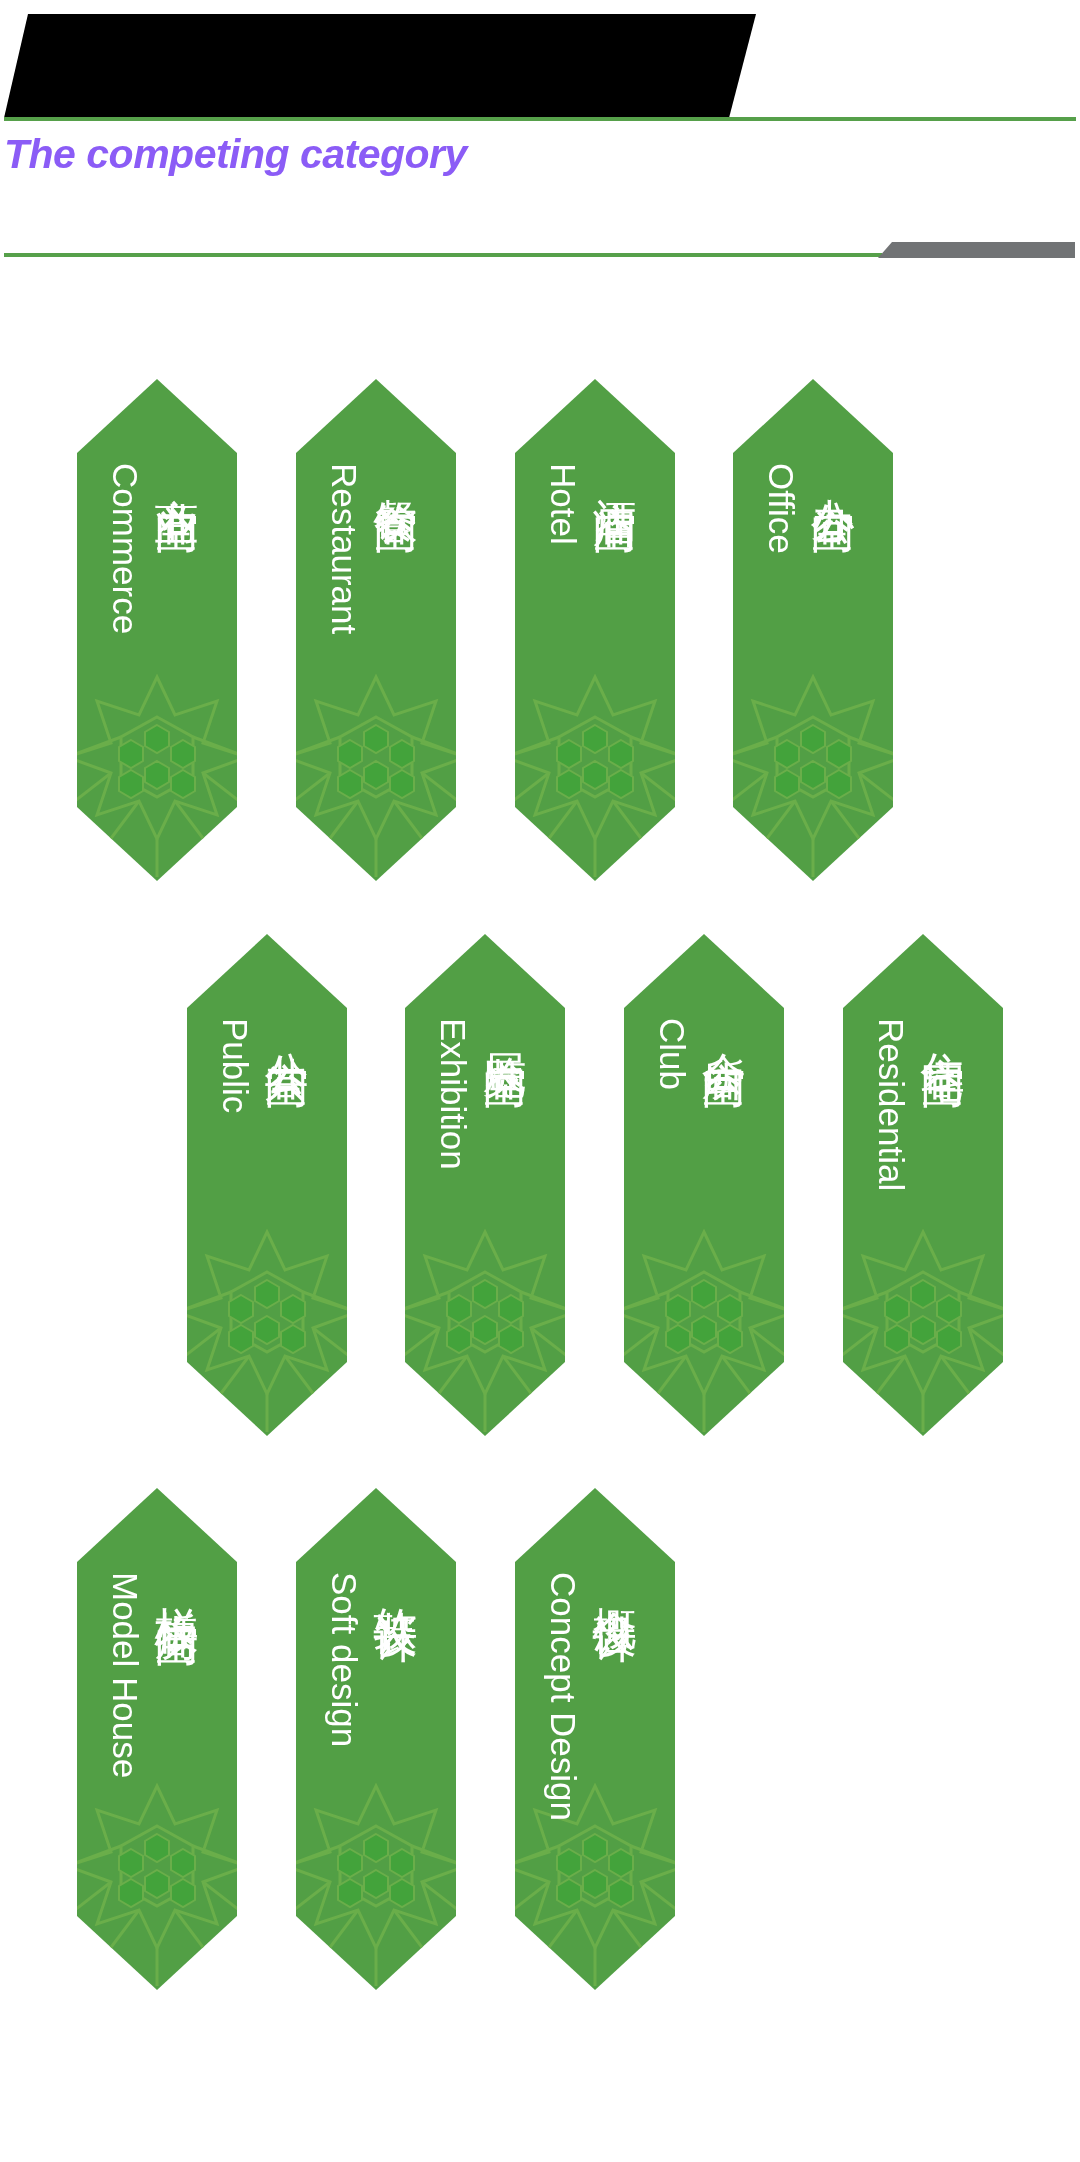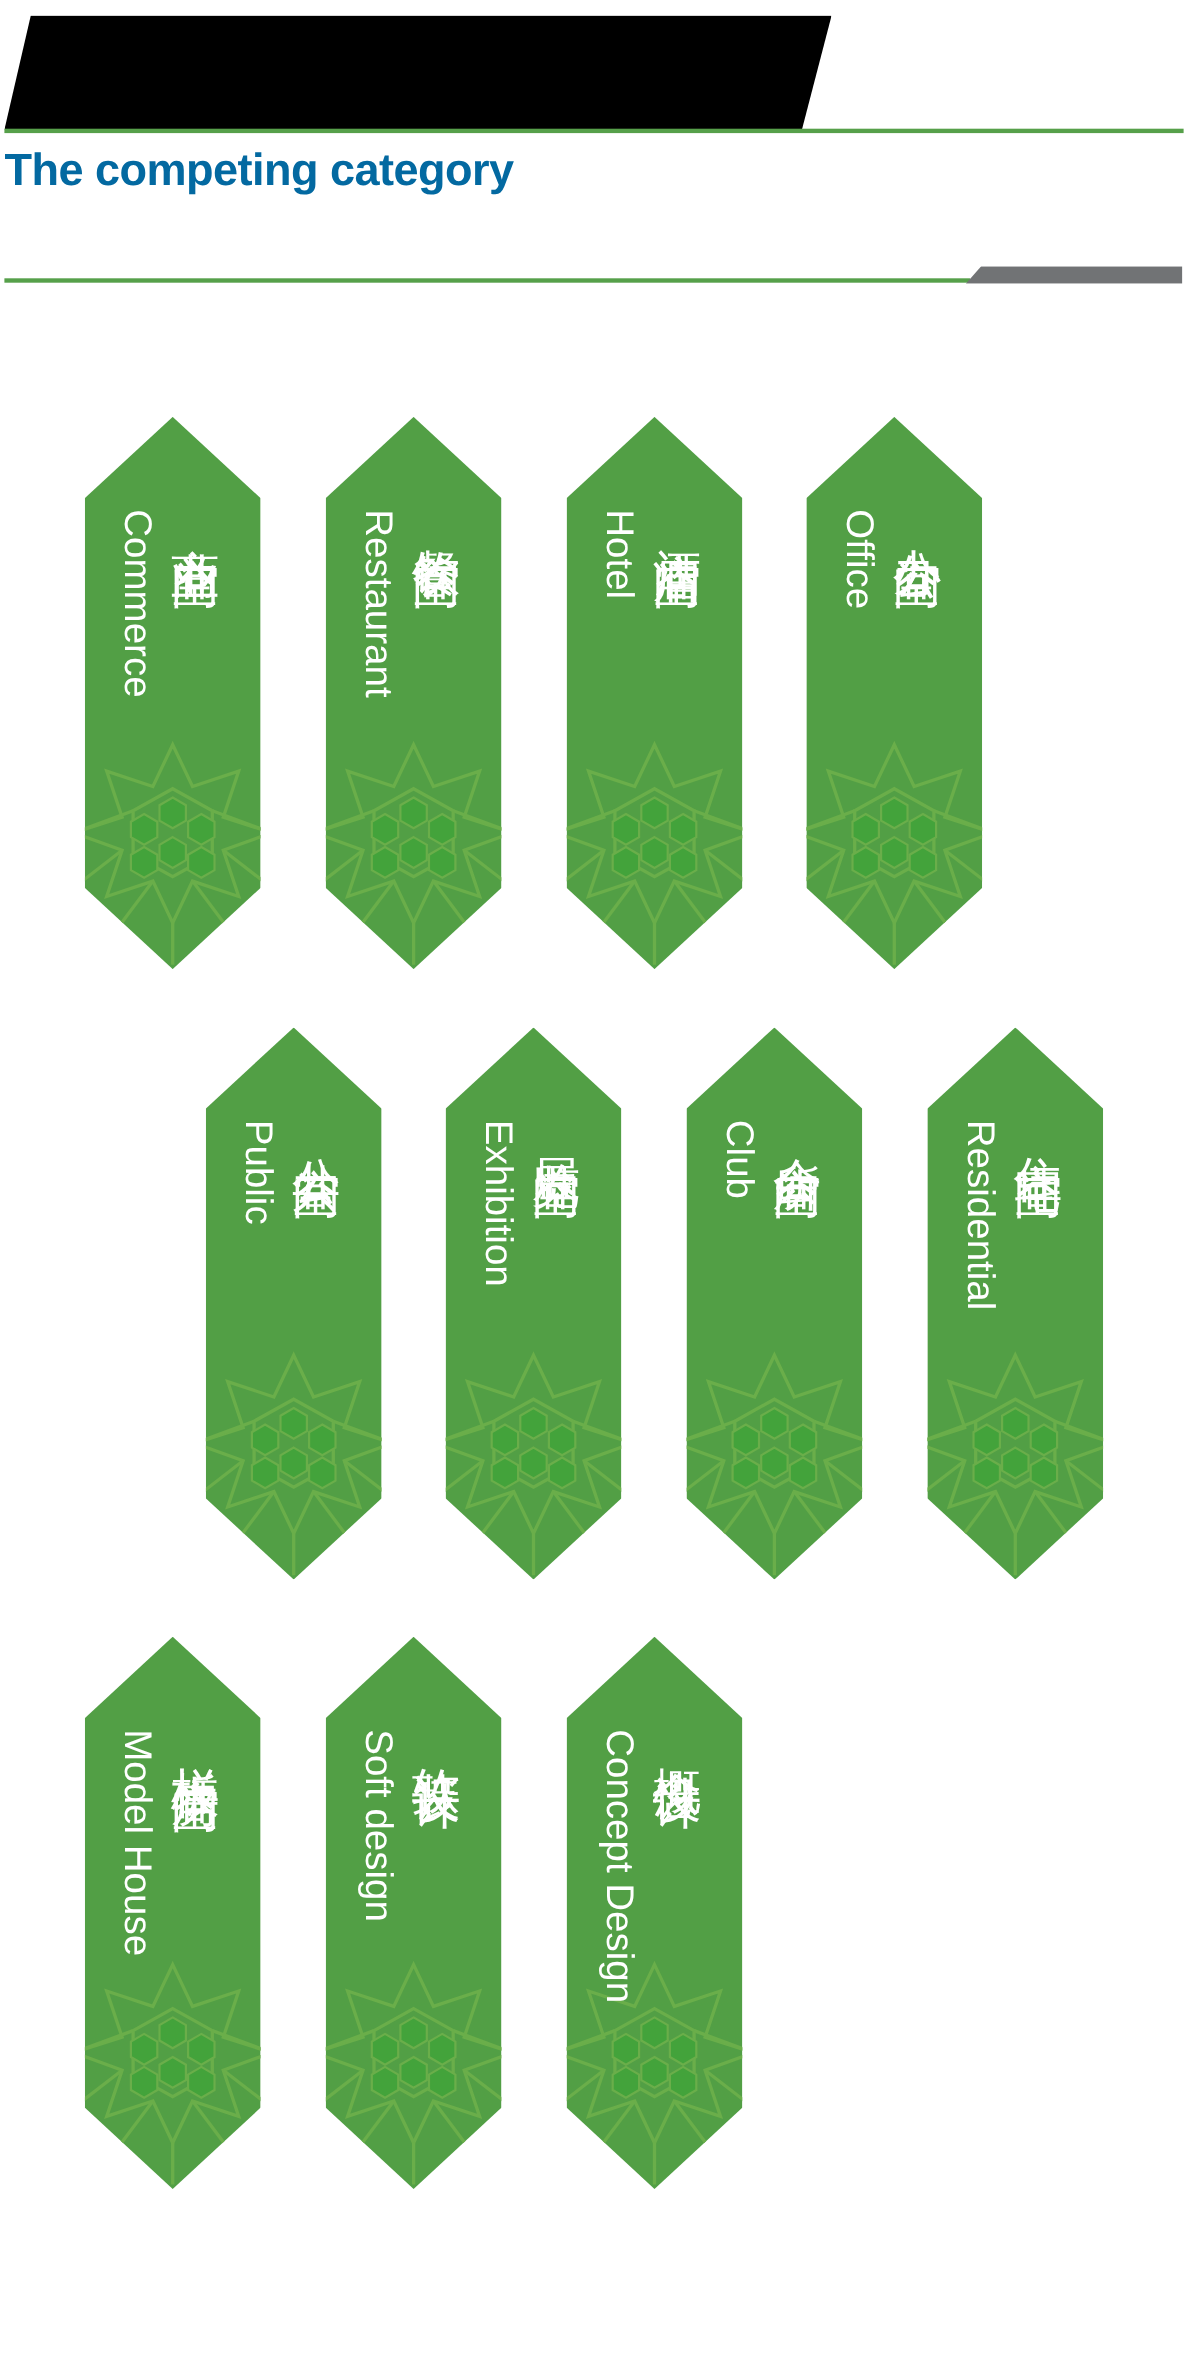--- a/index.html
+++ b/index.html
@@ -6,22 +6,22 @@
   body { width: 1080px; height: 2162px; position: relative; overflow: hidden;
          font-family: "DejaVu Sans", "Liberation Sans", sans-serif; }
 
   
   .banner { position: absolute; left: 4px; top: 14px; width: 752px; height: 104px;
             background: #000; clip-path: polygon(24px 0, 752px 0, 725px 104px, 0 104px); }
   .banner-title { position: absolute; left: 32px; top: 28px; color: #000000;
                   font-size: 56px; font-weight: bold; font-style: italic; letter-spacing: 2px;
                   line-height: 64px; font-family: Liberation Sans, sans-serif; }
   .line-top { position: absolute; left: 4px; top: 117px; width: 1072px; height: 4px; background: #56a04a; }
-  .subtitle { position: absolute; left: 4px; top: 128px; color: #0369a1; font-size: 41px;
-              font-weight: bold; line-height: 52px;
+  .subtitle { position: absolute; left: 4px; top: 128px; color: #8b5cf6; font-size: 41px;
+              font-weight: bold; font-style: italic; line-height: 52px;
               font-family: "Liberation Sans", sans-serif; letter-spacing: -0.5px; }
   .line-bottom { position: absolute; left: 4px; top: 253px; width: 878px; height: 4px; background: #56a04a; }
   .gray-tab { position: absolute; left: 878px; top: 242px; width: 197px; height: 16px; background: #717375;
               clip-path: polygon(14px 0, 197px 0, 197px 16px, 0 16px); }
 
   
   .tile { position: absolute; width: 160px; height: 502px; }
   .tile svg.shape { position: absolute; left: 0; top: 0; width: 160px; height: 502px; }
   .zh { position: absolute; left: 76px; top: 84px; width: 48px; color: #fff; font-size: 44px;
         line-height: 48px; text-align: center; font-family: "DejaVu Sans", sans-serif;

